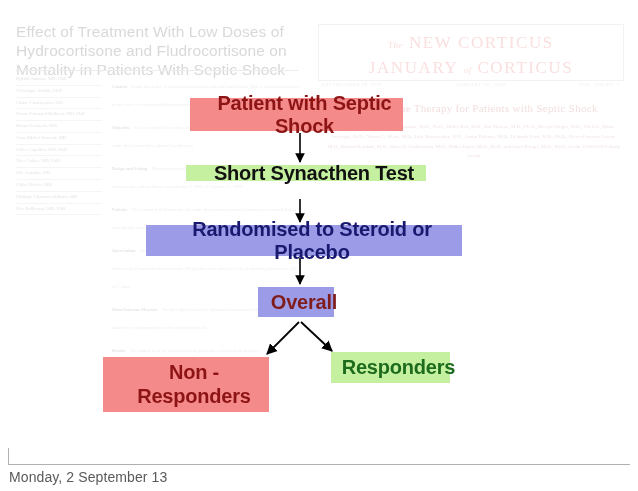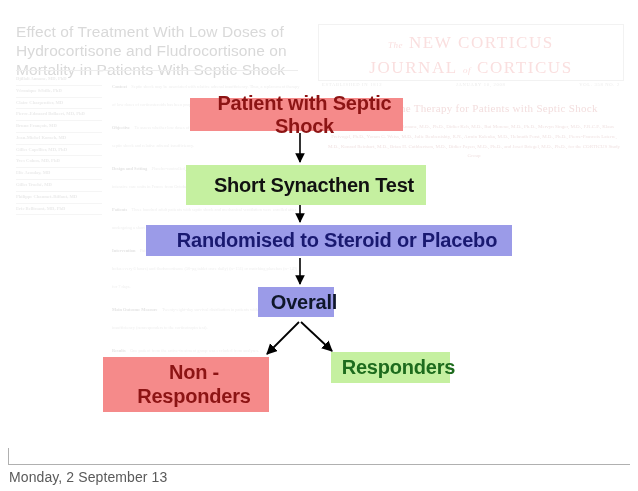--- a/index.html
+++ b/index.html
@@ -162,30 +162,30 @@
     letter-spacing: -0.2px;
     box-sizing: border-box;
     white-space: pre-line;
     padding-left: 16px;
   }
   #node-patient {
     left: 190px; top: 98px; width: 213px; height: 33px;
     background: #f58a8a; color: #8c1414; font-size: 20px;
   }
   #node-synacthen {
-    left: 186px; top: 165px; width: 240px; height: 40px;
+    left: 186px; top: 165px; width: 240px; height: 16px;
     background: #c5f0a0; color: #111111; font-size: 20px;
   }
   #node-random {
-    left: 146px; top: 225px; width: 366px; height: 31px;
+    left: 146px; top: 225px; width: 316px; height: 31px;
     background: #9b9be8; color: #191970; font-size: 20px;
   }
   #node-overall {
     left: 258px; top: 287px; width: 76px; height: 30px;
-    background: #9b9be8; color: #0f172a; font-size: 20px;
+    background: #9b9be8; color: #7f1d1d; font-size: 20px;
   }
   #node-nonresponders {
     left: 103px; top: 357px; width: 166px; height: 55px;
     background: #f58a8a; color: #8c1414; font-size: 20px;
     line-height: 1.18;
   }
   #node-responders {
     left: 331px; top: 352px; width: 119px; height: 31px;
     background: #c5f0a0; color: #1d6b1d; font-size: 20px;
   }
@@ -277,21 +277,21 @@
         <span>One patient from the active-treatment group was excluded from analyses.</span>
       </div>
     </div>
   </div>
 
   <div id="paper-right">
     <div class="masthead-box"></div>
     <div class="masthead">
       <span class="small">The</span>
       <span>NEW CORTICUS</span><br>
-      <span>JOURNAL</span>
+      <span>JANUARY</span>
       <span class="small">of</span>
       <span>CORTICUS</span>
     </div>
     <div class="issueline">
       <span>ESTABLISHED IN 1812</span>
       <span>JANUARY 10, 2008</span>
       <span>VOL. 358  NO. 2</span>
     </div>
     <div class="art-title">Hydrocortisone Therapy for Patients with Septic Shock</div>
     <div class="art-authors">Charles L. Sprung, M.D., Djillali Annane, M.D., Ph.D., Didier Keh, M.D., Rui Moreno, M.D., Ph.D., Mervyn Singer, M.D., F.R.C.P., Klaus Freivogel, Ph.D., Yoram G. Weiss, M.D., Julie Benbenishty, R.N., Armin Kalenka, M.D., Helmuth Forst, M.D., Ph.D., Pierre-Francois Laterre, M.D., Konrad Reinhart, M.D., Brian H. Cuthbertson, M.D., Didier Payen, M.D., Ph.D., and Josef Briegel, M.D., Ph.D., for the CORTICUS Study Group</div>

